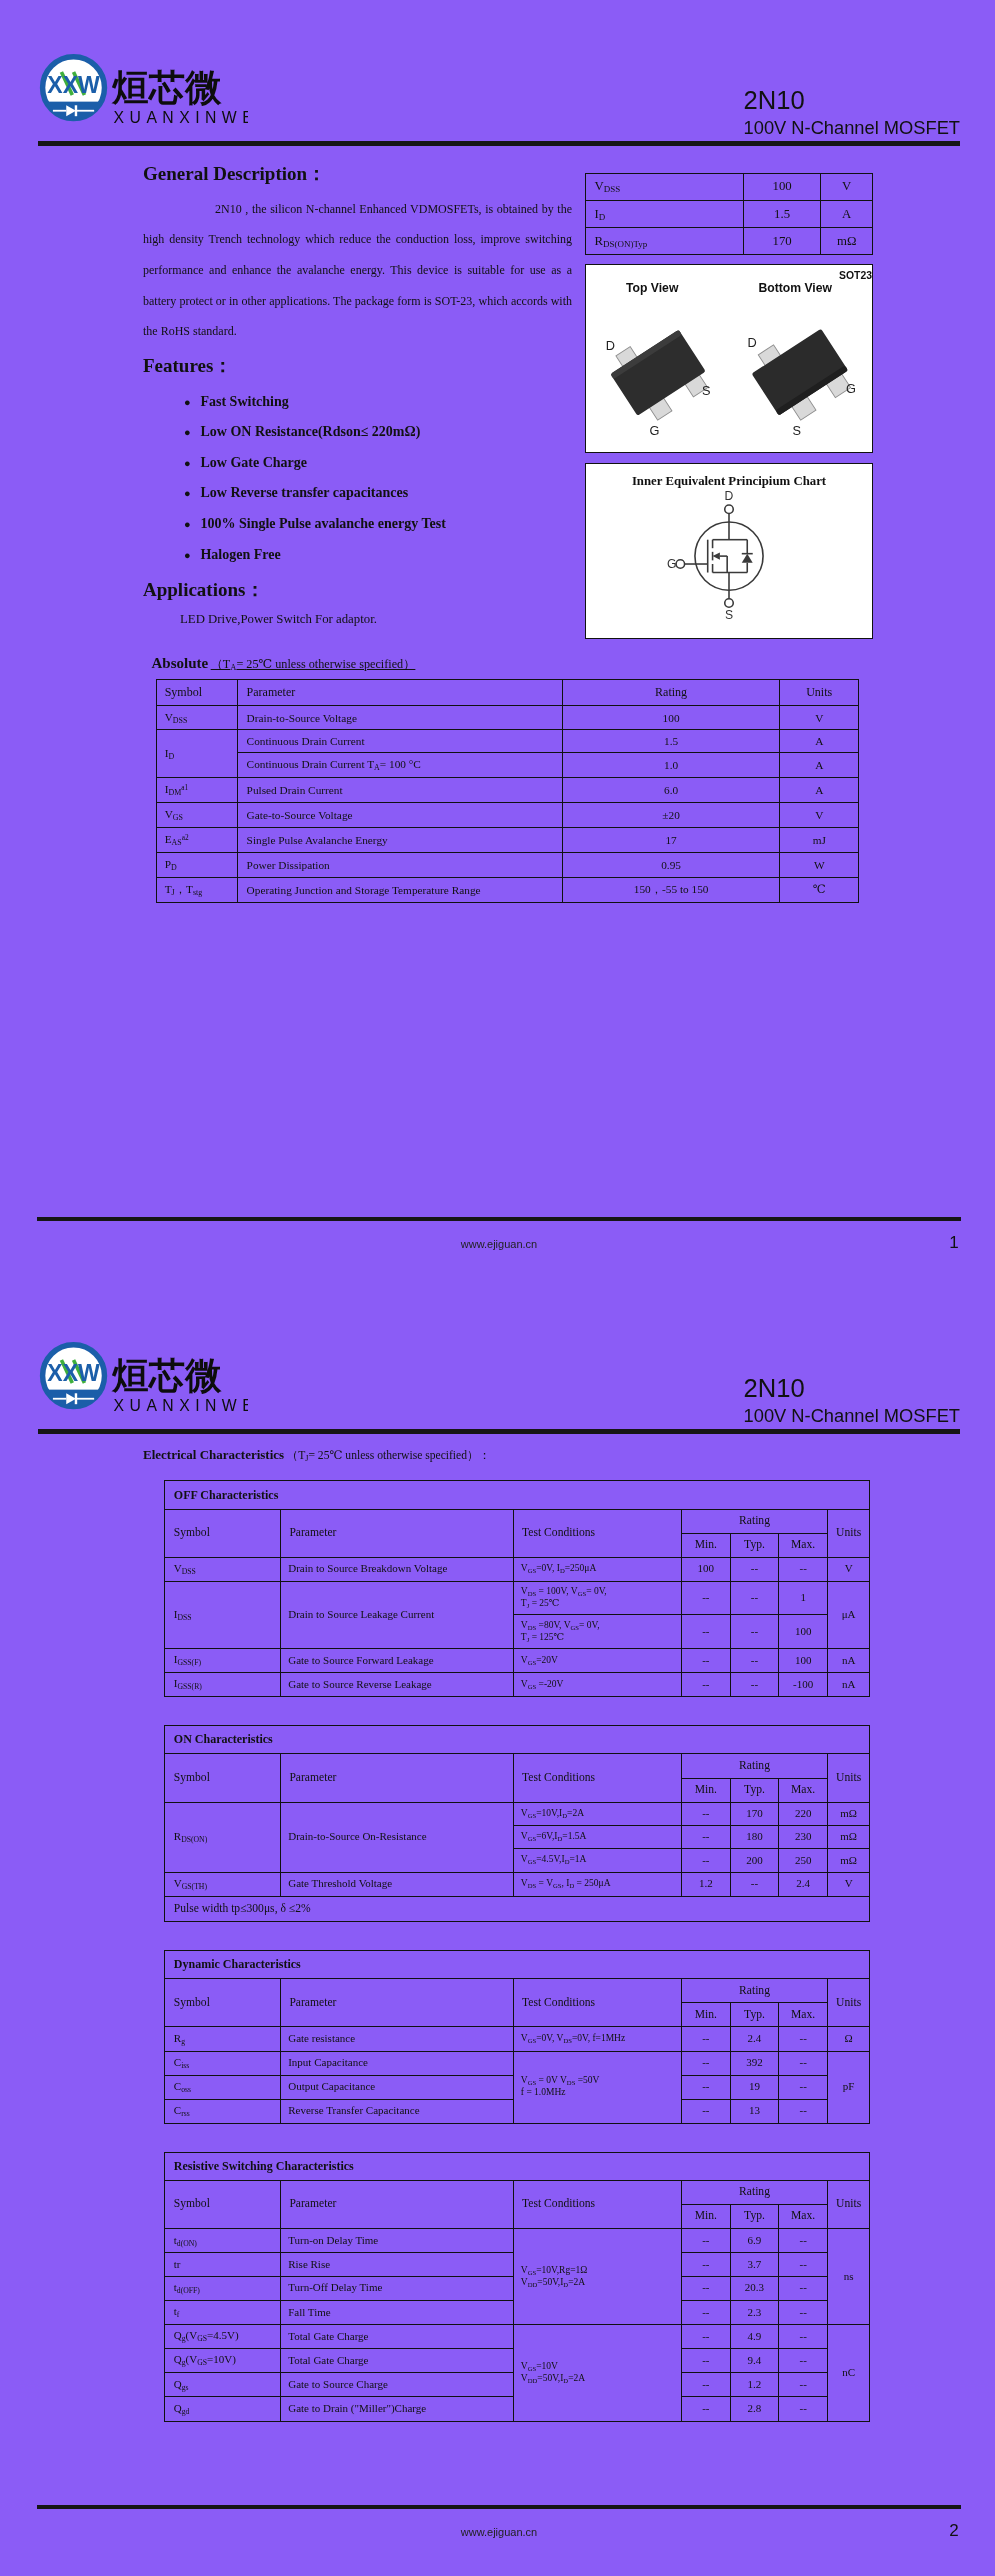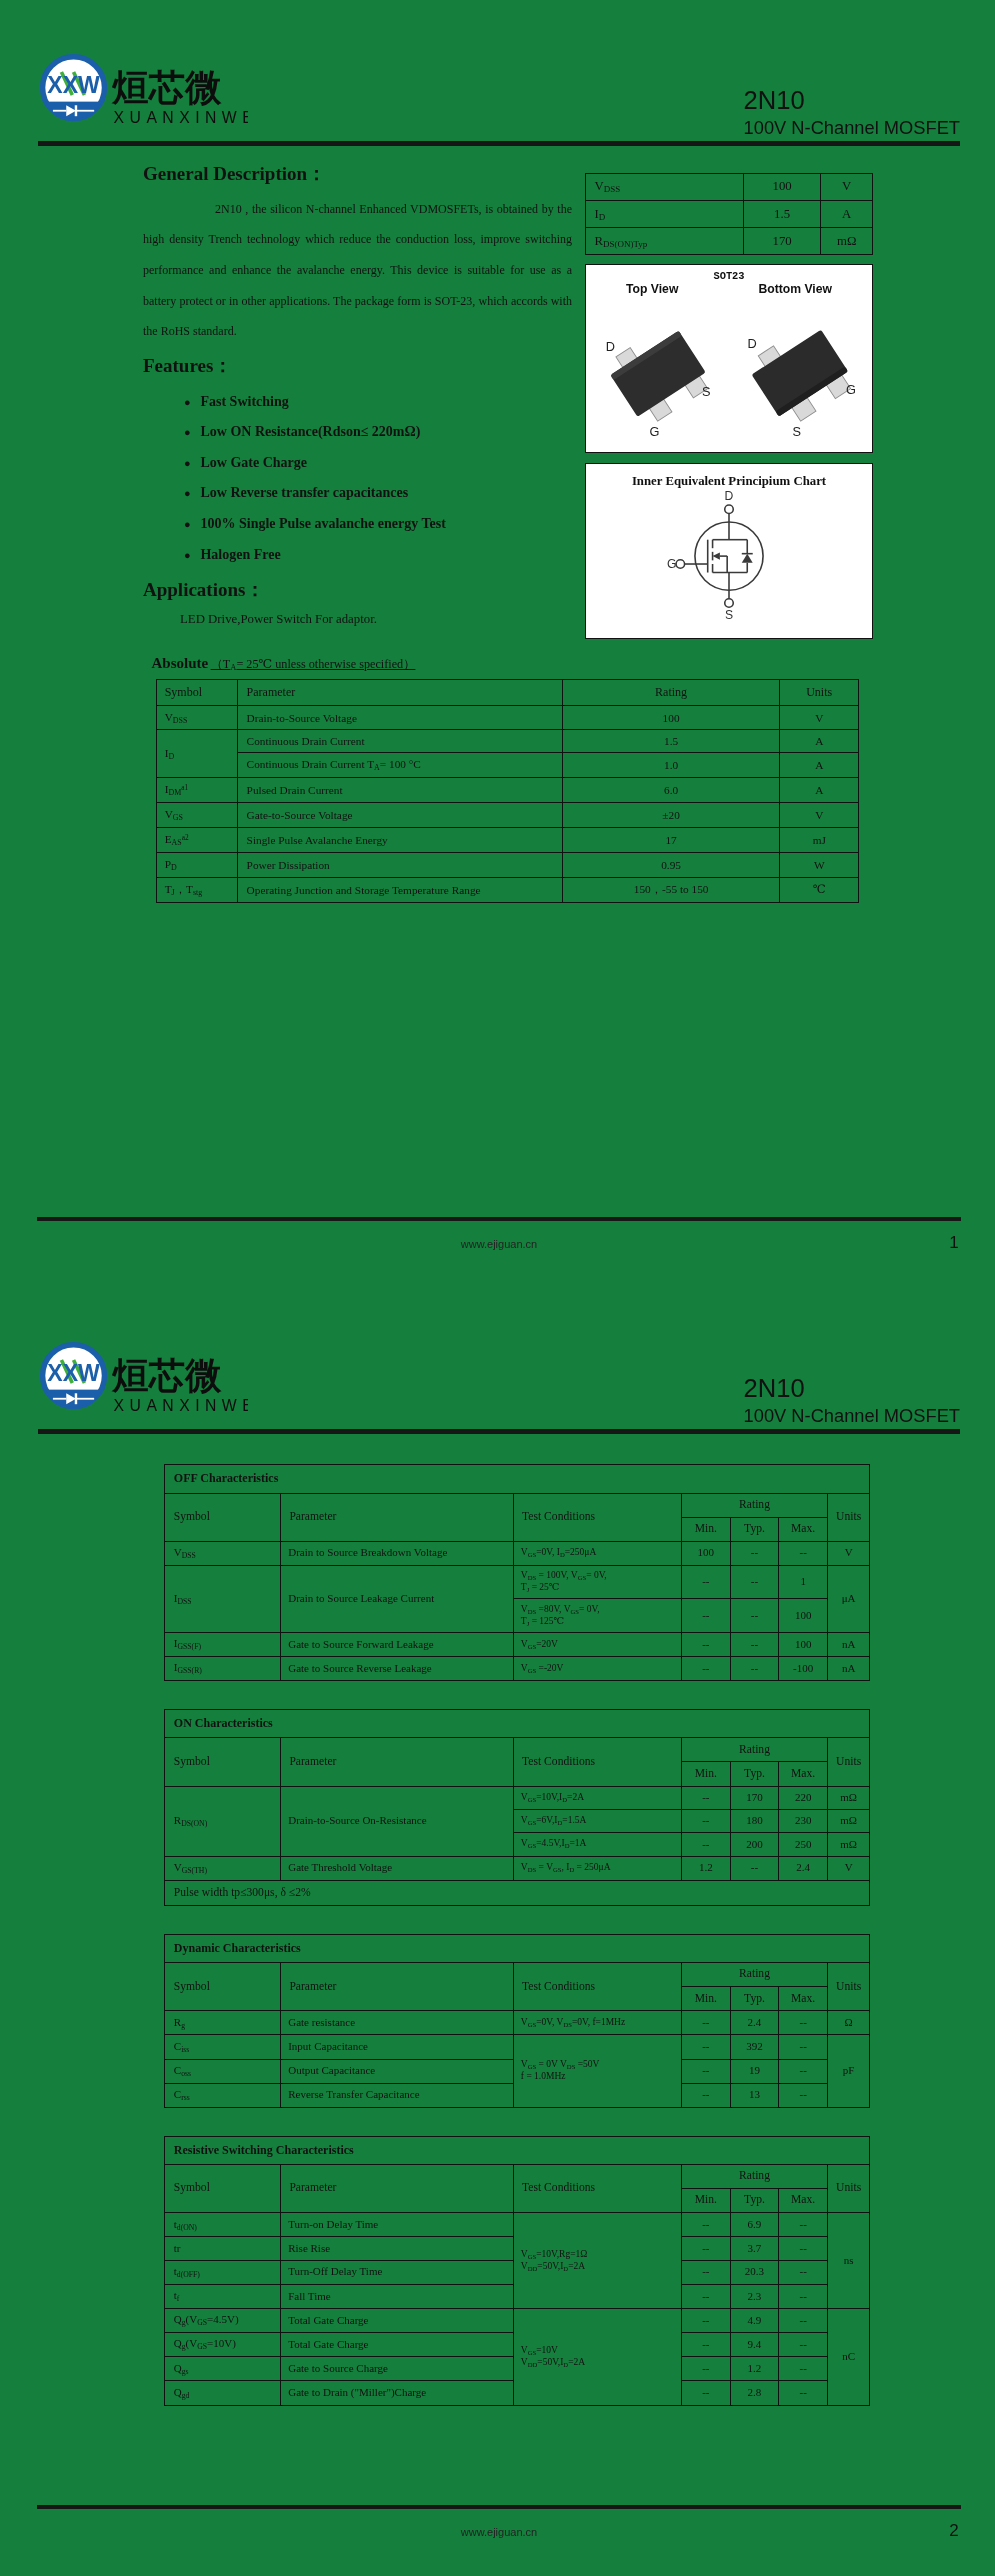--- a/index.html
+++ b/index.html
@@ -1,17 +1,17 @@
 <!DOCTYPE html>
 <html style="font-size:9.8px"><head>
 <meta charset="utf-8">
 <style>
   html,body{margin:0;padding:0;background:#ffffff;}
   .sheet{width:995px;margin:0 auto;background:#fff;}
-  .page{position:relative;width:995px;height:1288px;background:#15803d;overflow:hidden;
+  .page{position:relative;width:995px;height:1288px;background:#8b5cf6;overflow:hidden;
         font-family:"Liberation Serif","DejaVu Serif",serif;color:#111;}
   
   .page-header{margin:0 35px 0 38px;padding-top:27px;height:146px;box-sizing:border-box;
         border-bottom:5.5px solid #161616;display:flex;justify-content:space-between;align-items:flex-end;}
   .brand{display:flex;align-items:center;gap:2.4px;margin-bottom:6.1px;}
   .title-block{text-align:left;font-family:"Liberation Sans","DejaVu Sans",sans-serif;padding-bottom:2.4px;}
   .part-number{font-size:25.6px;line-height:1.1;}
   .part-subtitle{font-size:18.3px;margin-top:2.4px;}
   
   .page-footer{position:absolute;left:37px;right:34px;bottom:38px;border-top:4.3px solid #161616;
@@ -27,21 +27,21 @@
   .feat-item{display:flex;align-items:baseline;gap:9.8px;font-weight:bold;font-size:14px;margin-bottom:14.6px;}
   .feat-dot{font-size:11px;}
   .apps-body{margin:8.5px 0 0 37px;font-size:12.8px;}
   .col-right{width:288px;flex:none;}
   .spec-table{width:100%;border-collapse:collapse;margin-top:12.2px;}
   .spec-table td{border:1.5px solid #111;font-size:12.8px;padding:5.5px 4.9px;}
   .spec-sym{padding-left:8.5px !important;}
   .spec-val,.spec-unit{text-align:center;}
   .side-box{border:1.5px solid #111;margin-top:8.5px;box-sizing:border-box;background:#fff;}
   .pkg-box{height:189px;padding-top:4.9px;}
-  .pkg-title{text-align:center;font-family:Liberation Mono, monospace;font-weight:bold;font-size:10.4px;}
+  .pkg-title{text-align:right;font-family:Liberation Sans, sans-serif;font-weight:bold;font-size:10.4px;}
   .pkg-views{display:flex;justify-content:space-around;font-family:"Liberation Sans","DejaVu Sans",sans-serif;
         font-weight:bold;font-size:12.2px;margin-top:0px;}
   .pkg-draws{display:flex;justify-content:space-around;margin-top:1.2px;}
   .equiv-box{height:176px;margin-top:9.8px;}
   .equiv-title{text-align:center;font-weight:bold;font-size:12.8px;margin-top:9.8px;}
   .equiv-draw{text-align:center;margin-top:1.2px;}
   .abs-section{padding:0 122px 0 143px;}
   .abs-title{margin:16px 0 6.1px 8.5px;}
   .abs-title-b{font-size:15px;font-weight:bold;}
   .abs-title-r{font-size:12.2px;text-decoration:underline;}
@@ -329,20 +329,24 @@
           <text x="124" y="130" font-family="Liberation Sans, sans-serif" font-size="26" letter-spacing="9" fill="#0d0d0d">XUANXINWEI</text>
         </svg>
       </div>
       <div class="title-block">
         <div class="part-number">2N10</div>
         <div class="part-subtitle">100V N-Channel MOSFET</div>
       </div>
     </div>
 
     <div class="content2">
+      <div>
+        <span class="ec-title-b">Electrical Characteristics</span>
+        <span class="ec-title-r">（T<sub>J</sub>= 25℃  unless otherwise specified）：</span>
+      </div>
 
       <table class="char-table first">
         <colgroup>
             <col style="width:16.4%">
             <col style="width:33%">
             <col style="width:23.9%">
             <col style="width:6.9%">
             <col style="width:6.9%">
             <col style="width:6.9%">
             <col style="width:6%">

